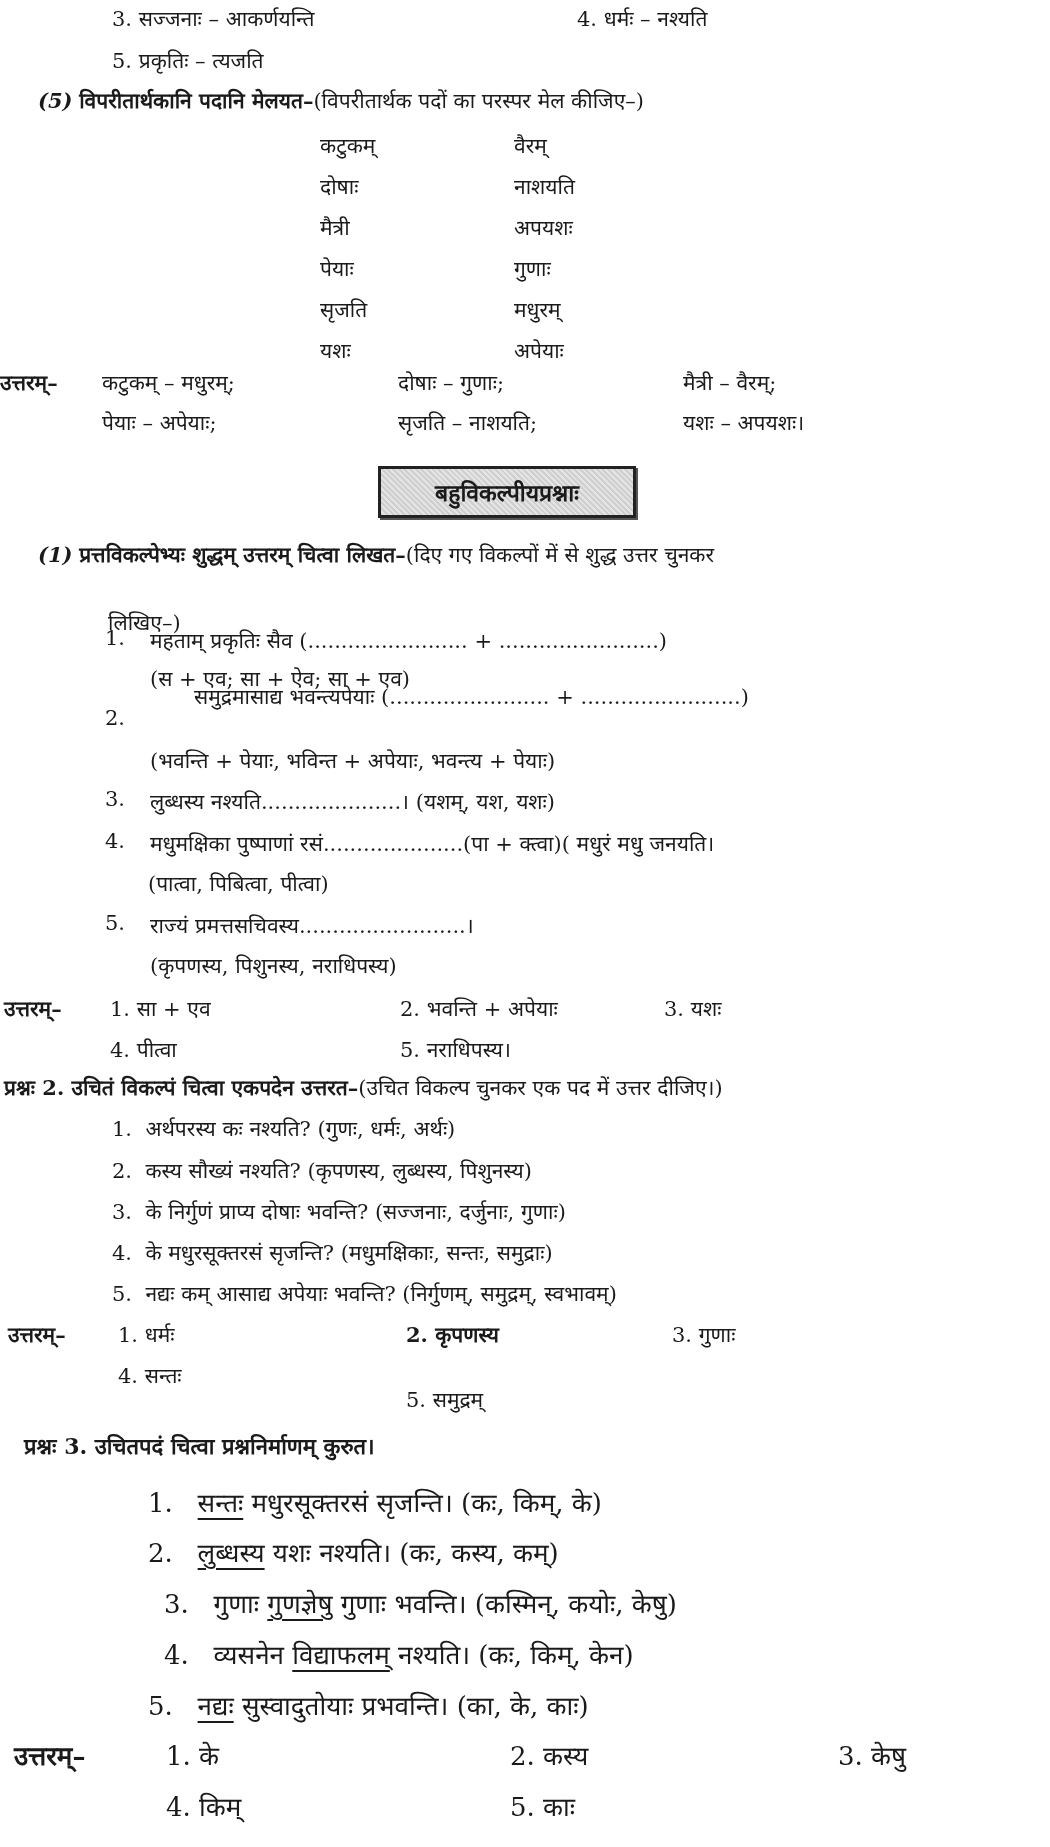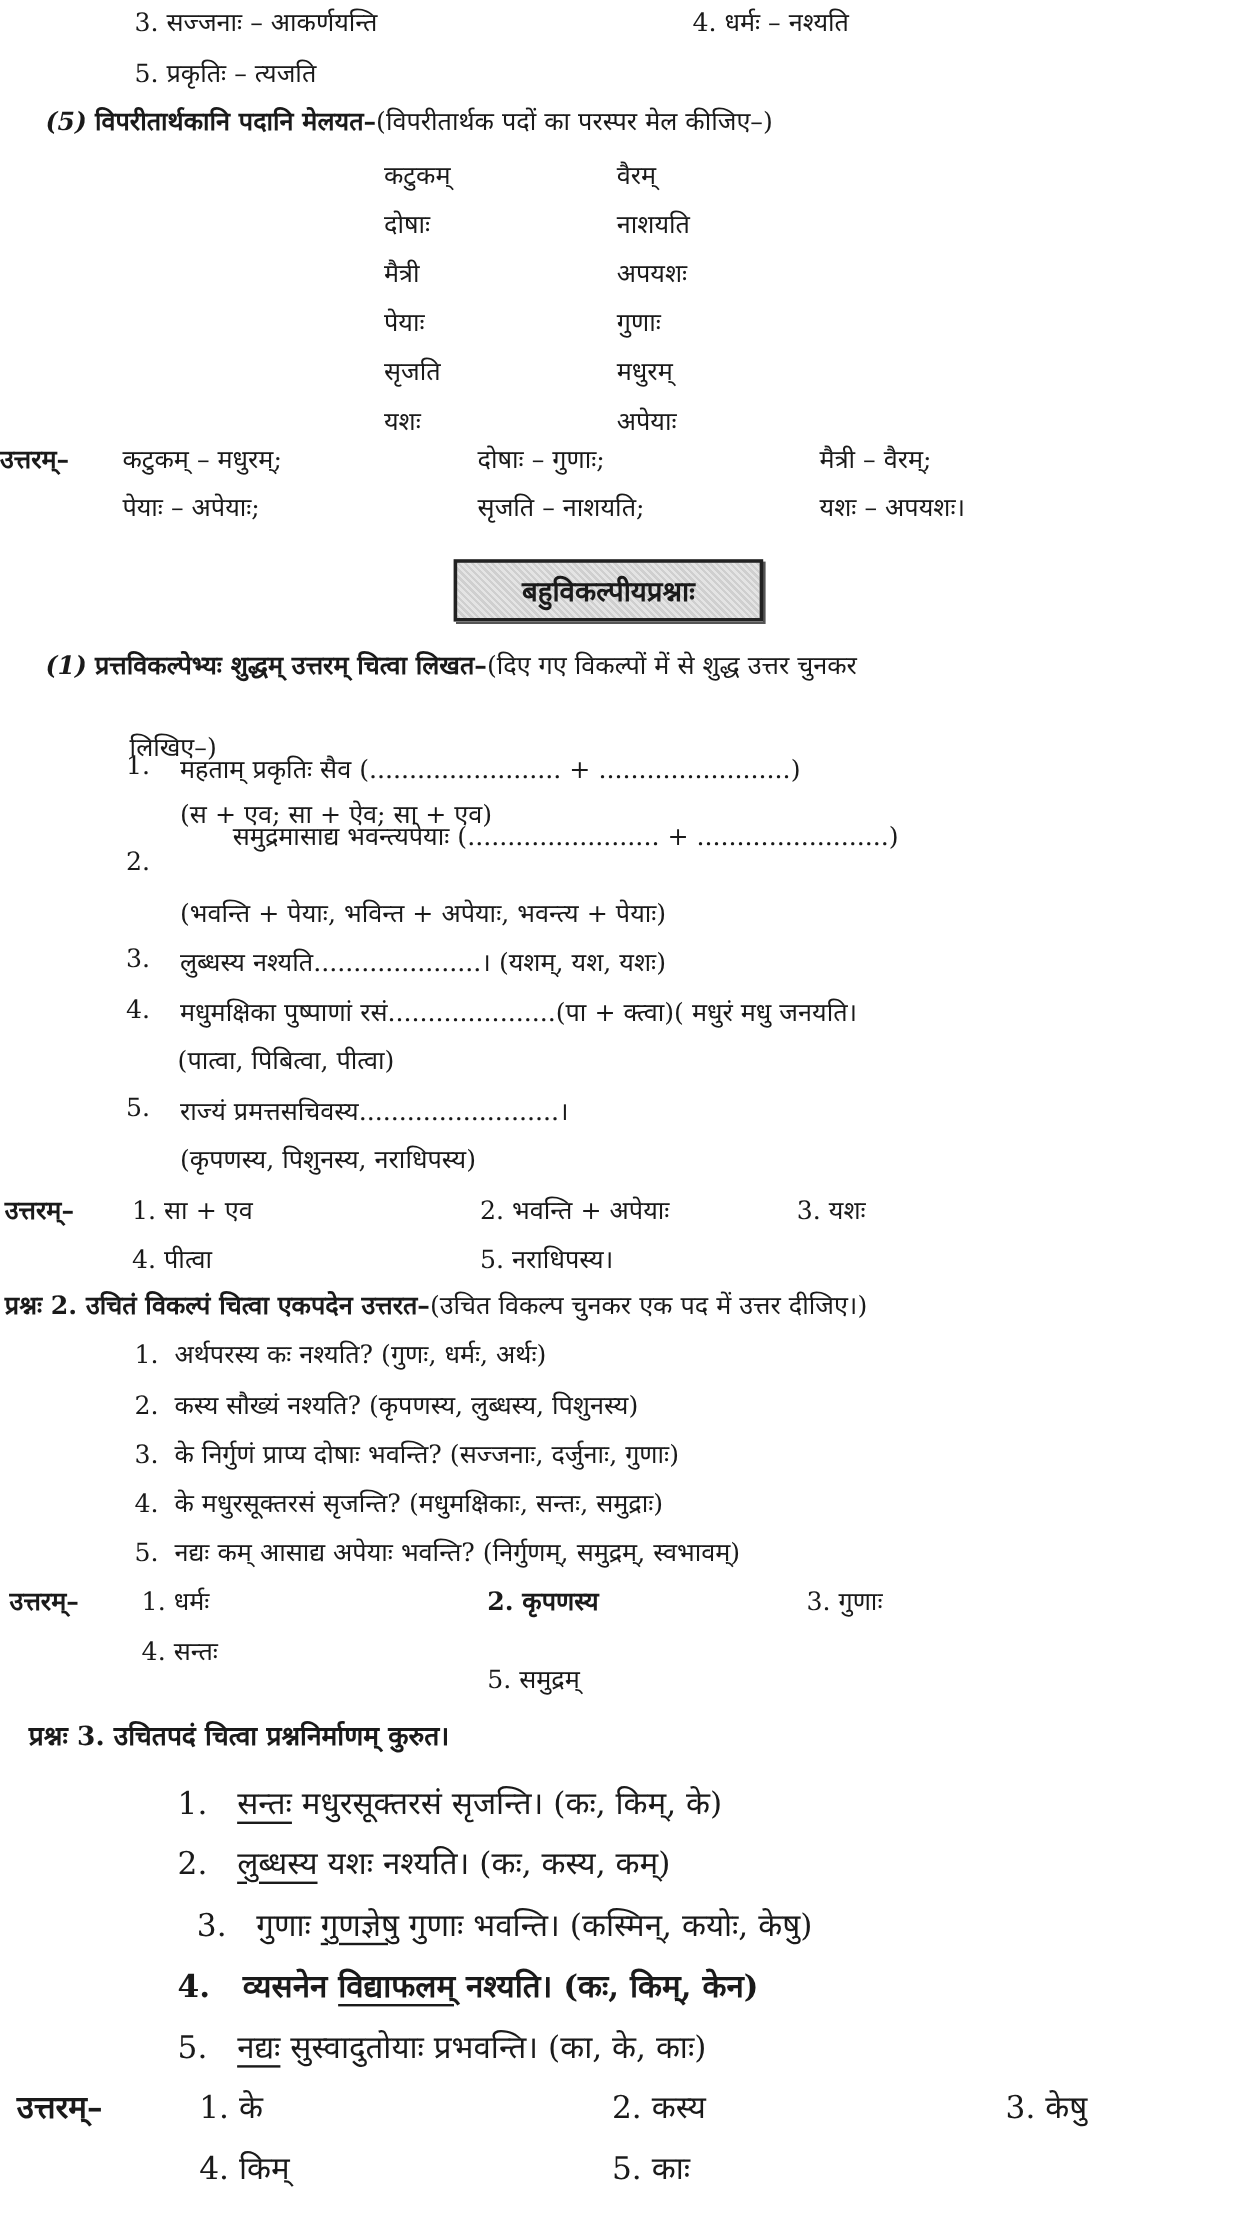--- a/index.html
+++ b/index.html
@@ -117,21 +117,21 @@
 
 <div class="abs f26" style="left:148px;top:1484px;">
   <span>1.</span>&nbsp;&nbsp;&nbsp;<span></span><span class="ul">सन्तः</span><span> मधुरसूक्तरसं सृजन्ति। (कः, किम्, के)</span>
 </div>
 <div class="abs f26" style="left:148px;top:1534px;">
   <span>2.</span>&nbsp;&nbsp;&nbsp;<span></span><span class="ul">लुब्धस्य</span><span> यशः नश्यति। (कः, कस्य, कम्)</span>
 </div>
 <div class="abs f26" style="left:148px;top:1585px;margin-left:16px;">
   <span>3.</span>&nbsp;&nbsp;&nbsp;<span>गुणाः </span><span class="ul">गुणज्ञेषु</span><span> गुणाः भवन्ति। (कस्मिन्, कयोः, केषु)</span>
 </div>
-<div class="abs f26" style="left:148px;top:1636px;font-weight:bold;">
+<div class="abs f26" style="left:164px;top:1636px;">
   <span>4.</span>&nbsp;&nbsp;&nbsp;<span>व्यसनेन </span><span class="ul">विद्याफलम्</span><span> नश्यति। (कः, किम्, केन)</span>
 </div>
 <div class="abs f26" style="left:148px;top:1687px;">
   <span>5.</span>&nbsp;&nbsp;&nbsp;<span></span><span class="ul">नद्यः</span><span>  सुस्वादुतोयाः प्रभवन्ति। (का, के, काः)</span>
 </div>
 
 <div class="abs f26 bold" style="left:14px;top:1737px;">उत्तरम्–</div>
 <div class="abs f26" style="left:166px;top:1737px;">1. के</div>
 <div class="abs f26" style="left:510px;top:1737px;">2. कस्य</div>
 <div class="abs f26" style="left:838px;top:1737px;">3. केषु</div>

